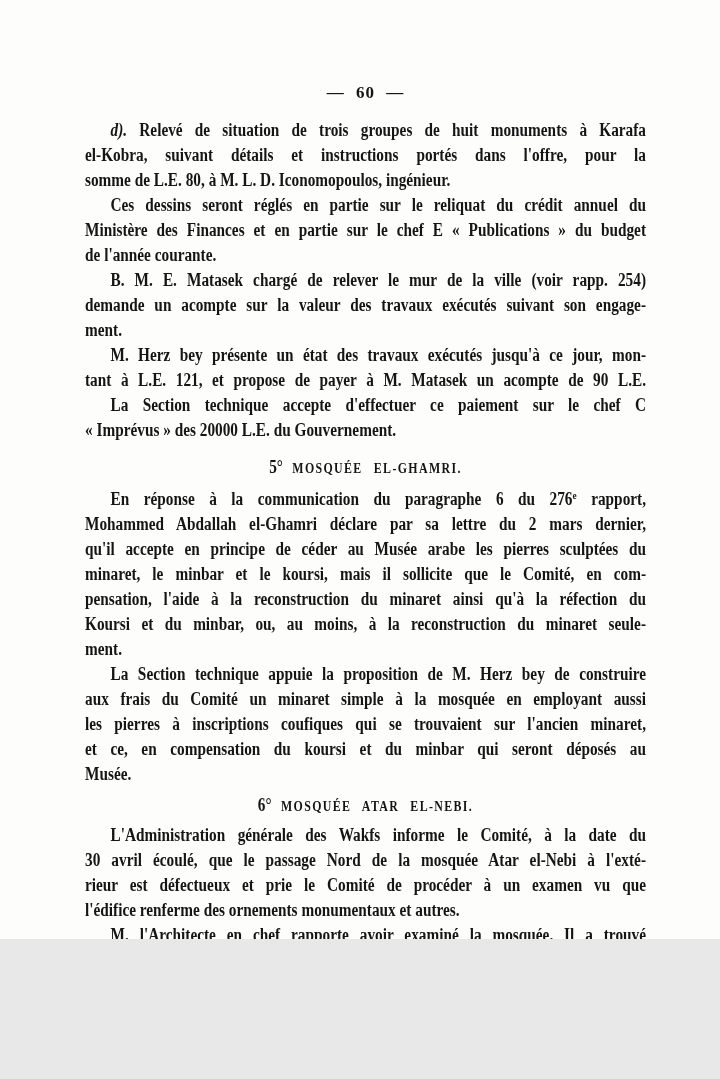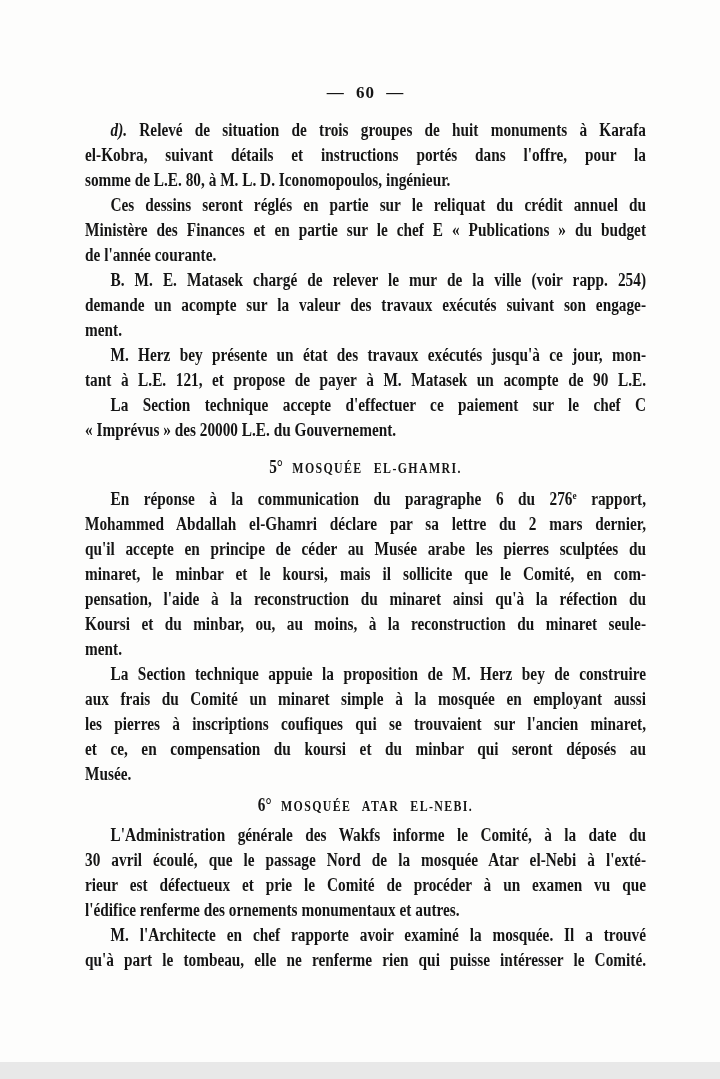--- a/index.html
+++ b/index.html
@@ -1,19 +1,19 @@
 <!DOCTYPE html>
 <html><head>
 <meta charset="utf-8">
 <style>
   html, body { margin: 0; padding: 0; background: #e8e8e8; }
   .page {
     position: relative;
     width: 720px;
-    height: 1062px;
+    height: 939px;
     background: #fdfdfc;
     overflow: hidden;
     font-family: "Liberation Serif", "DejaVu Serif", serif;
     color: #151515;
     font-weight: 700;
   }
   .page-head {
     position: absolute;
     left: 85px;
     top: 83px;

